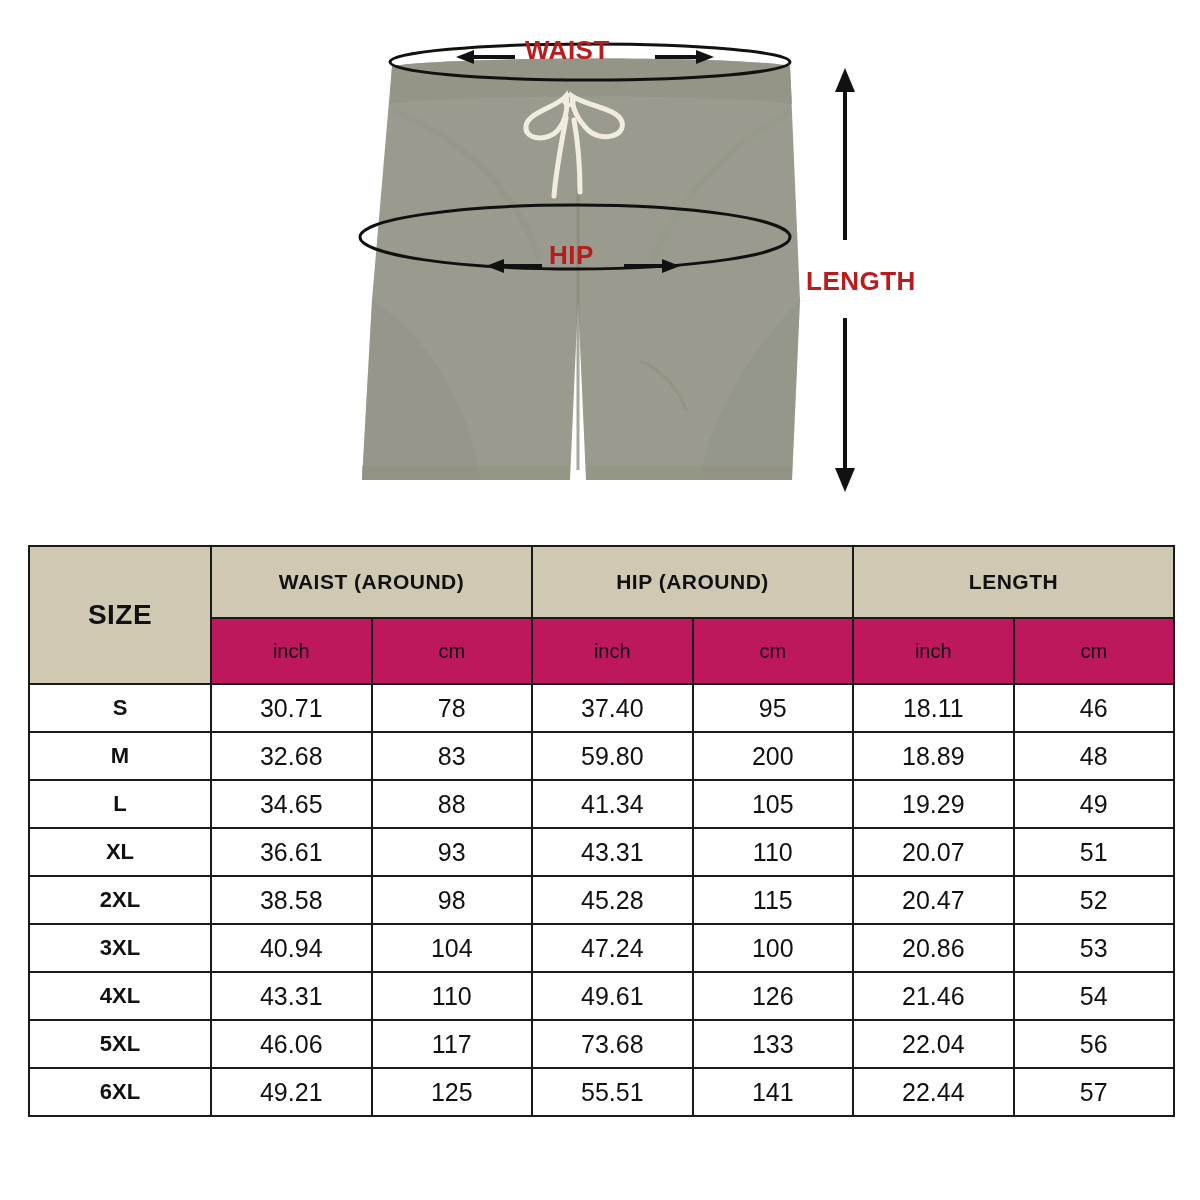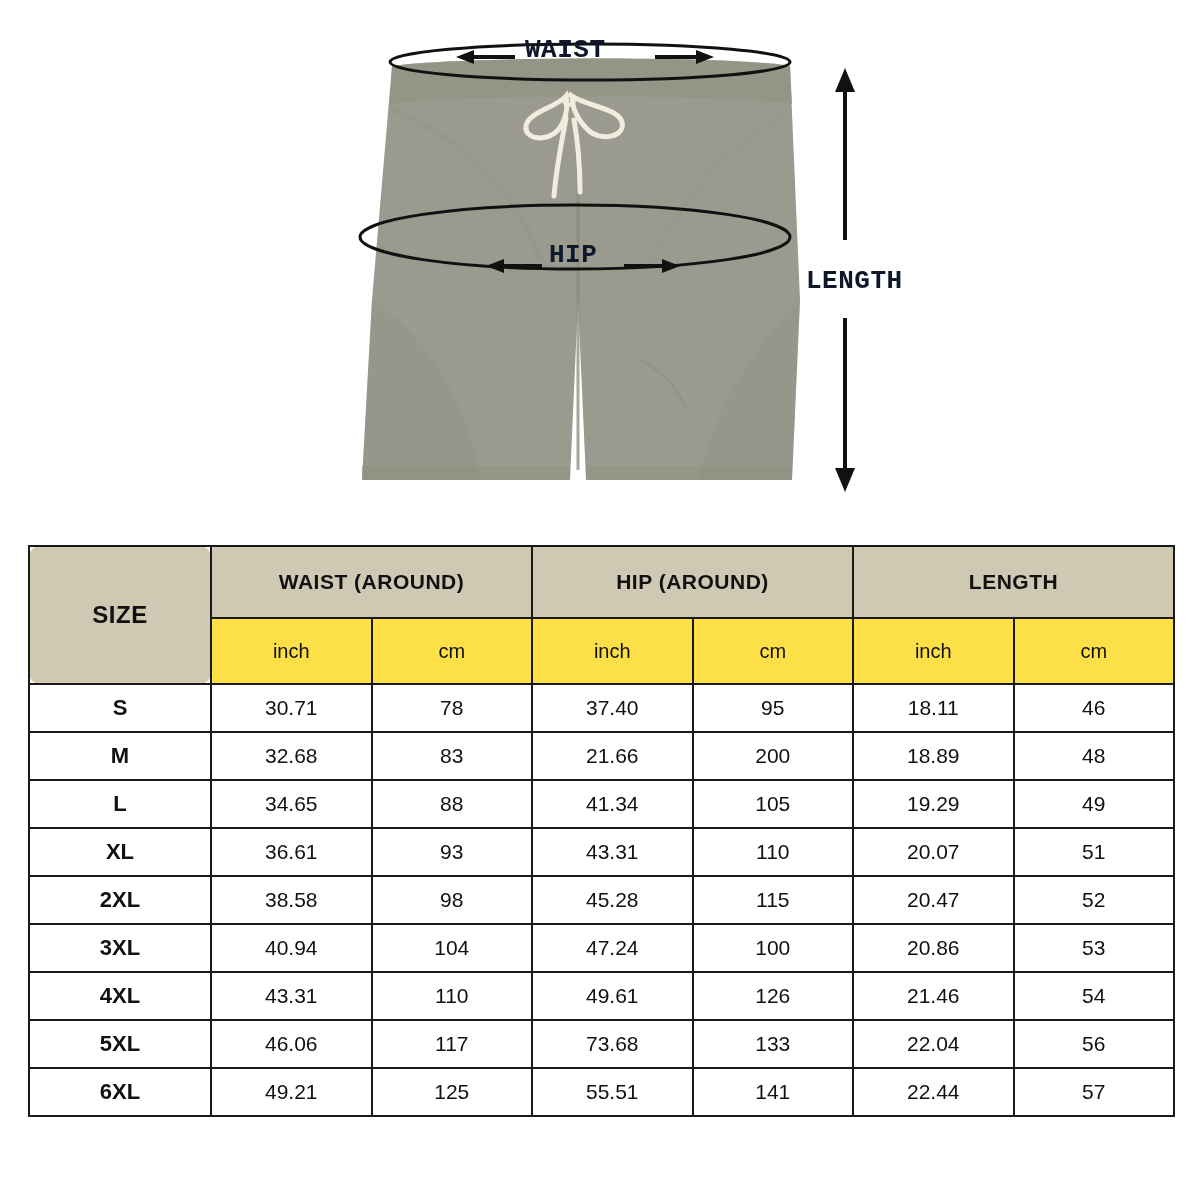--- a/index.html
+++ b/index.html
@@ -21,24 +21,23 @@
     left: 0; top: 0;
     width: 1200px;
     height: 530px;
   }
   #illustration svg {
     display: block;
   }
   .dim-label {
     position: absolute;
     font-weight: bold;
-    color: #0f172a;
+    color: #b91c1c;
     letter-spacing: 0.5px;
     white-space: nowrap;
-    font-family: Liberation Mono, monospace;
   }
   #waist-label {
     left: 525px;
     top: 35px;
     font-size: 26px;
   }
   #hip-label {
     left: 549px;
     top: 240px;
     font-size: 26px;
@@ -66,39 +65,38 @@
   }
   .hdr-group {
     background: #cfc9b4;
     font-size: 21px;
     font-weight: bold;
     height: 68px;
     letter-spacing: 0.5px;
   }
   .hdr-size {
     background: #cfc9b4;
-    font-size: 24px;
+    font-size: 28px;
     font-weight: bold;
     letter-spacing: 0.5px;
-    border-radius: 11px;
   }
   .hdr-unit {
-    background: #fde047;
+    background: #be185d;
     font-size: 20px;
     font-weight: normal;
     height: 62px;
   }
   .cell-size {
     font-size: 22px;
     font-weight: bold;
     height: 44px;
     background: #ffffff;
   }
   .cell-val {
-    font-size: 21px;
+    font-size: 25px;
     font-weight: normal;
     height: 44px;
     background: #ffffff;
   }
   .col-size { width: 182px; }
   .col-num  { width: 160.5px; }
 </style>
 </head>
 <body>
 
@@ -209,21 +207,21 @@
       <td class="cell-val">78</td>
       <td class="cell-val">37.40</td>
       <td class="cell-val">95</td>
       <td class="cell-val">18.11</td>
       <td class="cell-val">46</td>
     </tr>
     <tr>
       <td class="cell-size">M</td>
       <td class="cell-val">32.68</td>
       <td class="cell-val">83</td>
-      <td class="cell-val">21.66</td>
+      <td class="cell-val">59.80</td>
       <td class="cell-val">200</td>
       <td class="cell-val">18.89</td>
       <td class="cell-val">48</td>
     </tr>
     <tr>
       <td class="cell-size">L</td>
       <td class="cell-val">34.65</td>
       <td class="cell-val">88</td>
       <td class="cell-val">41.34</td>
       <td class="cell-val">105</td>

